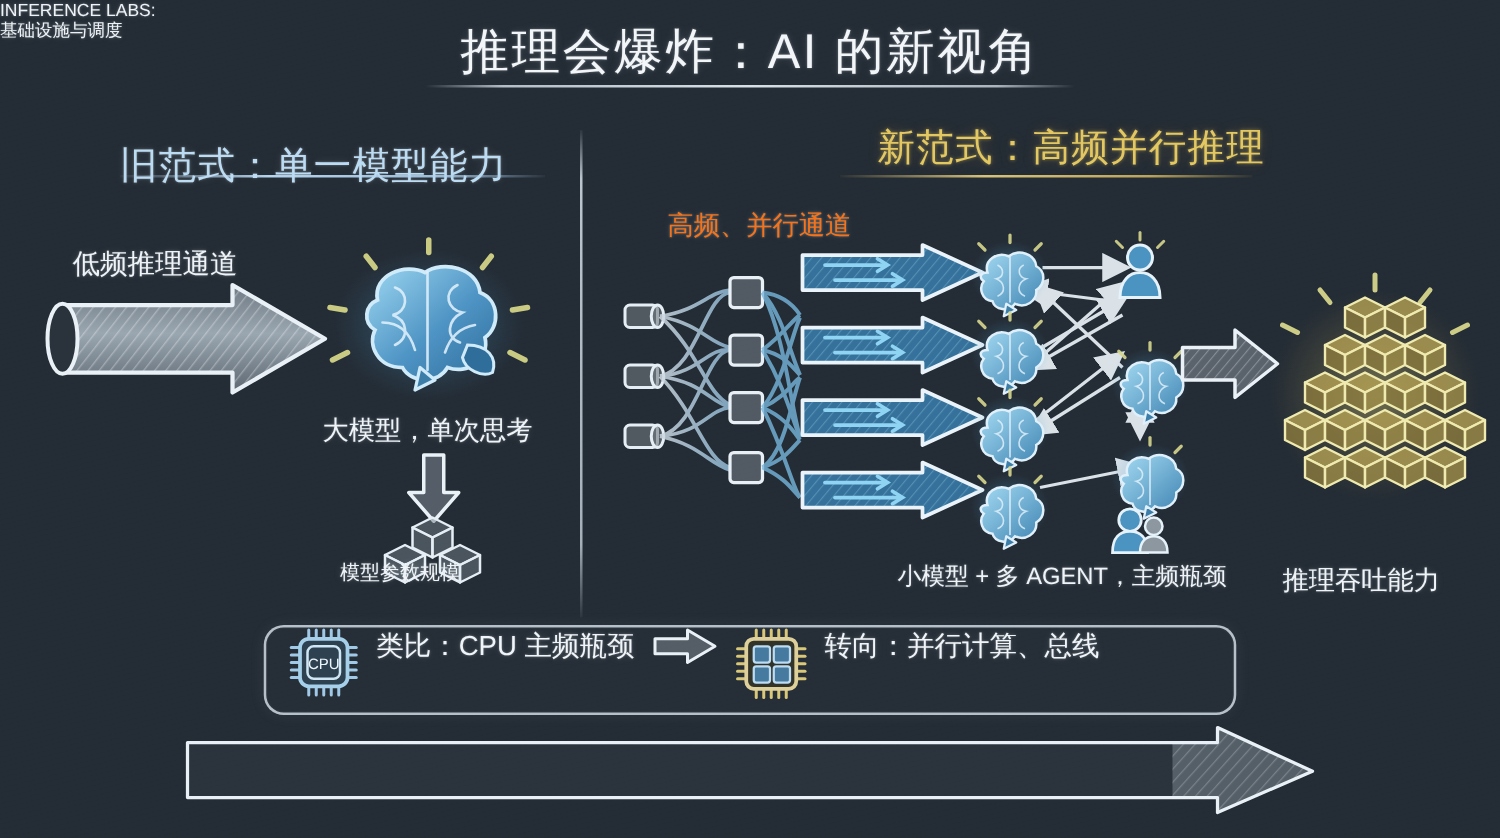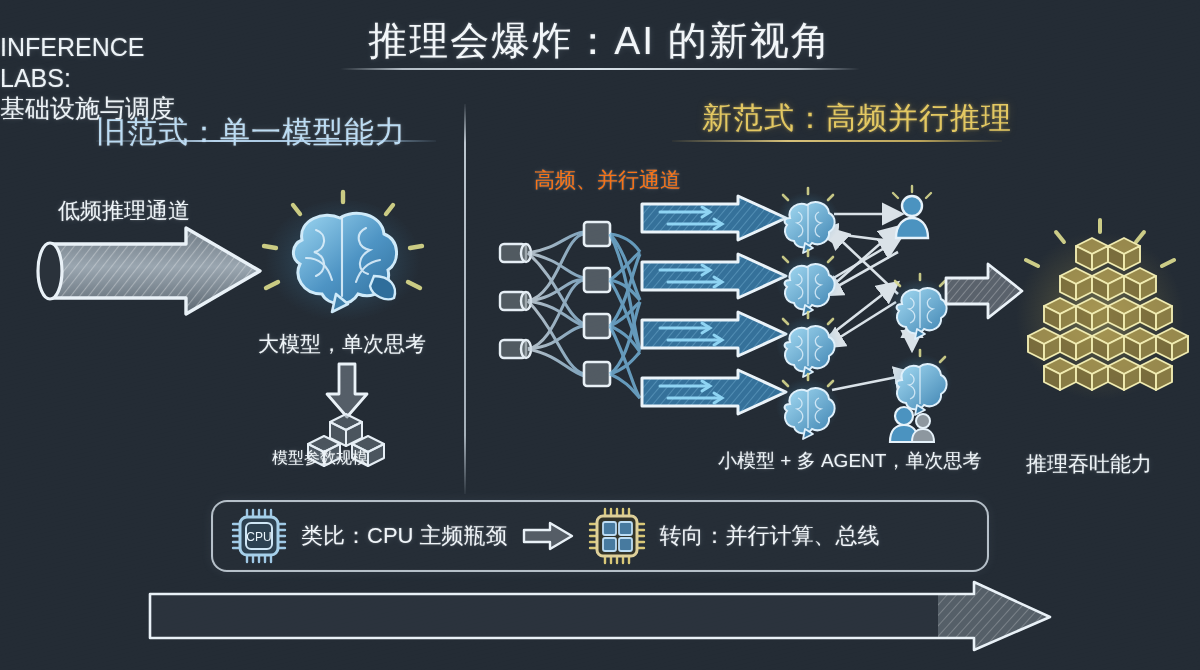--- a/index.html
+++ b/index.html
@@ -57,36 +57,36 @@
     filter:blur(.25px);
   }
 
   
   #lbl-lowfreq{left:58px;top:196px;font-size:22px;color:#eef4f8;}
   #lbl-bigmodel{left:258px;top:330px;font-size:21px;color:#eef4f8;}
   #lbl-params{left:272px;top:448px;font-size:16px;color:#eef4f8;}
 
   
   #lbl-highfreq{left:534px;top:166px;font-size:21px;color:#f97316;}
-  #lbl-inference{left:516px;top:428px;font-size:25px;color:#eef4f8;line-height:1.25;white-space:normal;width:200px;margin-top:32px;}
+  #lbl-inference{left:516px;top:428px;font-size:14px;color:#eef4f8;line-height:1.25;white-space:normal;width:200px;}
   #lbl-inference .l2{display:block;font-family:Liberation Mono, monospace;}
   #lbl-smallmodel{left:718px;top:448px;font-size:19px;color:#eef4f8;}
   #lbl-throughput{left:1026px;top:450px;font-size:21px;color:#eef4f8;}
 
   
   svg{display:block;overflow:visible;}
   .abs{position:absolute;}
 
   
   #cpu-card{
     position:absolute;left:211px;top:500px;width:778px;height:72px;
     border:2px solid rgba(223,234,243,.78);border-radius:16px;
     box-shadow:0 0 0 1px rgba(255,255,255,.04) inset, 0 0 12px rgba(180,210,235,.08);
     background:rgba(255,255,255,.012);
-    display:flex;align-items:center;gap:14px;padding:0 18px;box-sizing:border-box;
+    display:flex;align-items:flex-start;gap:14px;padding:0 18px;box-sizing:border-box;
   }
   #cpu-card .txt{font-size:22px;color:#f0f5f9;white-space:nowrap;}
 
   
   #banner{position:absolute;left:148px;top:582px;width:904px;height:70px;}
   #banner-text{
     position:absolute;left:196px;top:597px;width:780px;text-align:left;
     font-size:25px;color:#f3f7fa;white-space:nowrap;
   }
 </style>
@@ -571,21 +571,21 @@
       </g>
     </svg>
   </div>
 
   <div class="t chalk" id="lbl-throughput">推理吞吐能力</div>
 
   <div class="chalk" id="lbl-inference">
     <span>INFERENCE LABS:</span>
     <span class="l2">基础设施与调度</span>
   </div>
-  <div class="t chalk" id="lbl-smallmodel">小模型 + 多 AGENT，单次思考</div>
+  <div class="t chalk" id="lbl-smallmodel">小模型 + 多 AGENT，主频瓶颈</div>
 
   <div id="cpu-card">
     <span class="abs" style="position:relative;">
       <svg width="56" height="56" viewBox="0 0 56 56">
         <g stroke="#9fc9e6" stroke-width="2.4" stroke-linecap="round">
           <line x1="16" y1="2" x2="16" y2="9"></line>
             <line x1="22" y1="2" x2="22" y2="9"></line>
             <line x1="28" y1="2" x2="28" y2="9"></line>
             <line x1="34" y1="2" x2="34" y2="9"></line>
             <line x1="40" y1="2" x2="40" y2="9"></line>

